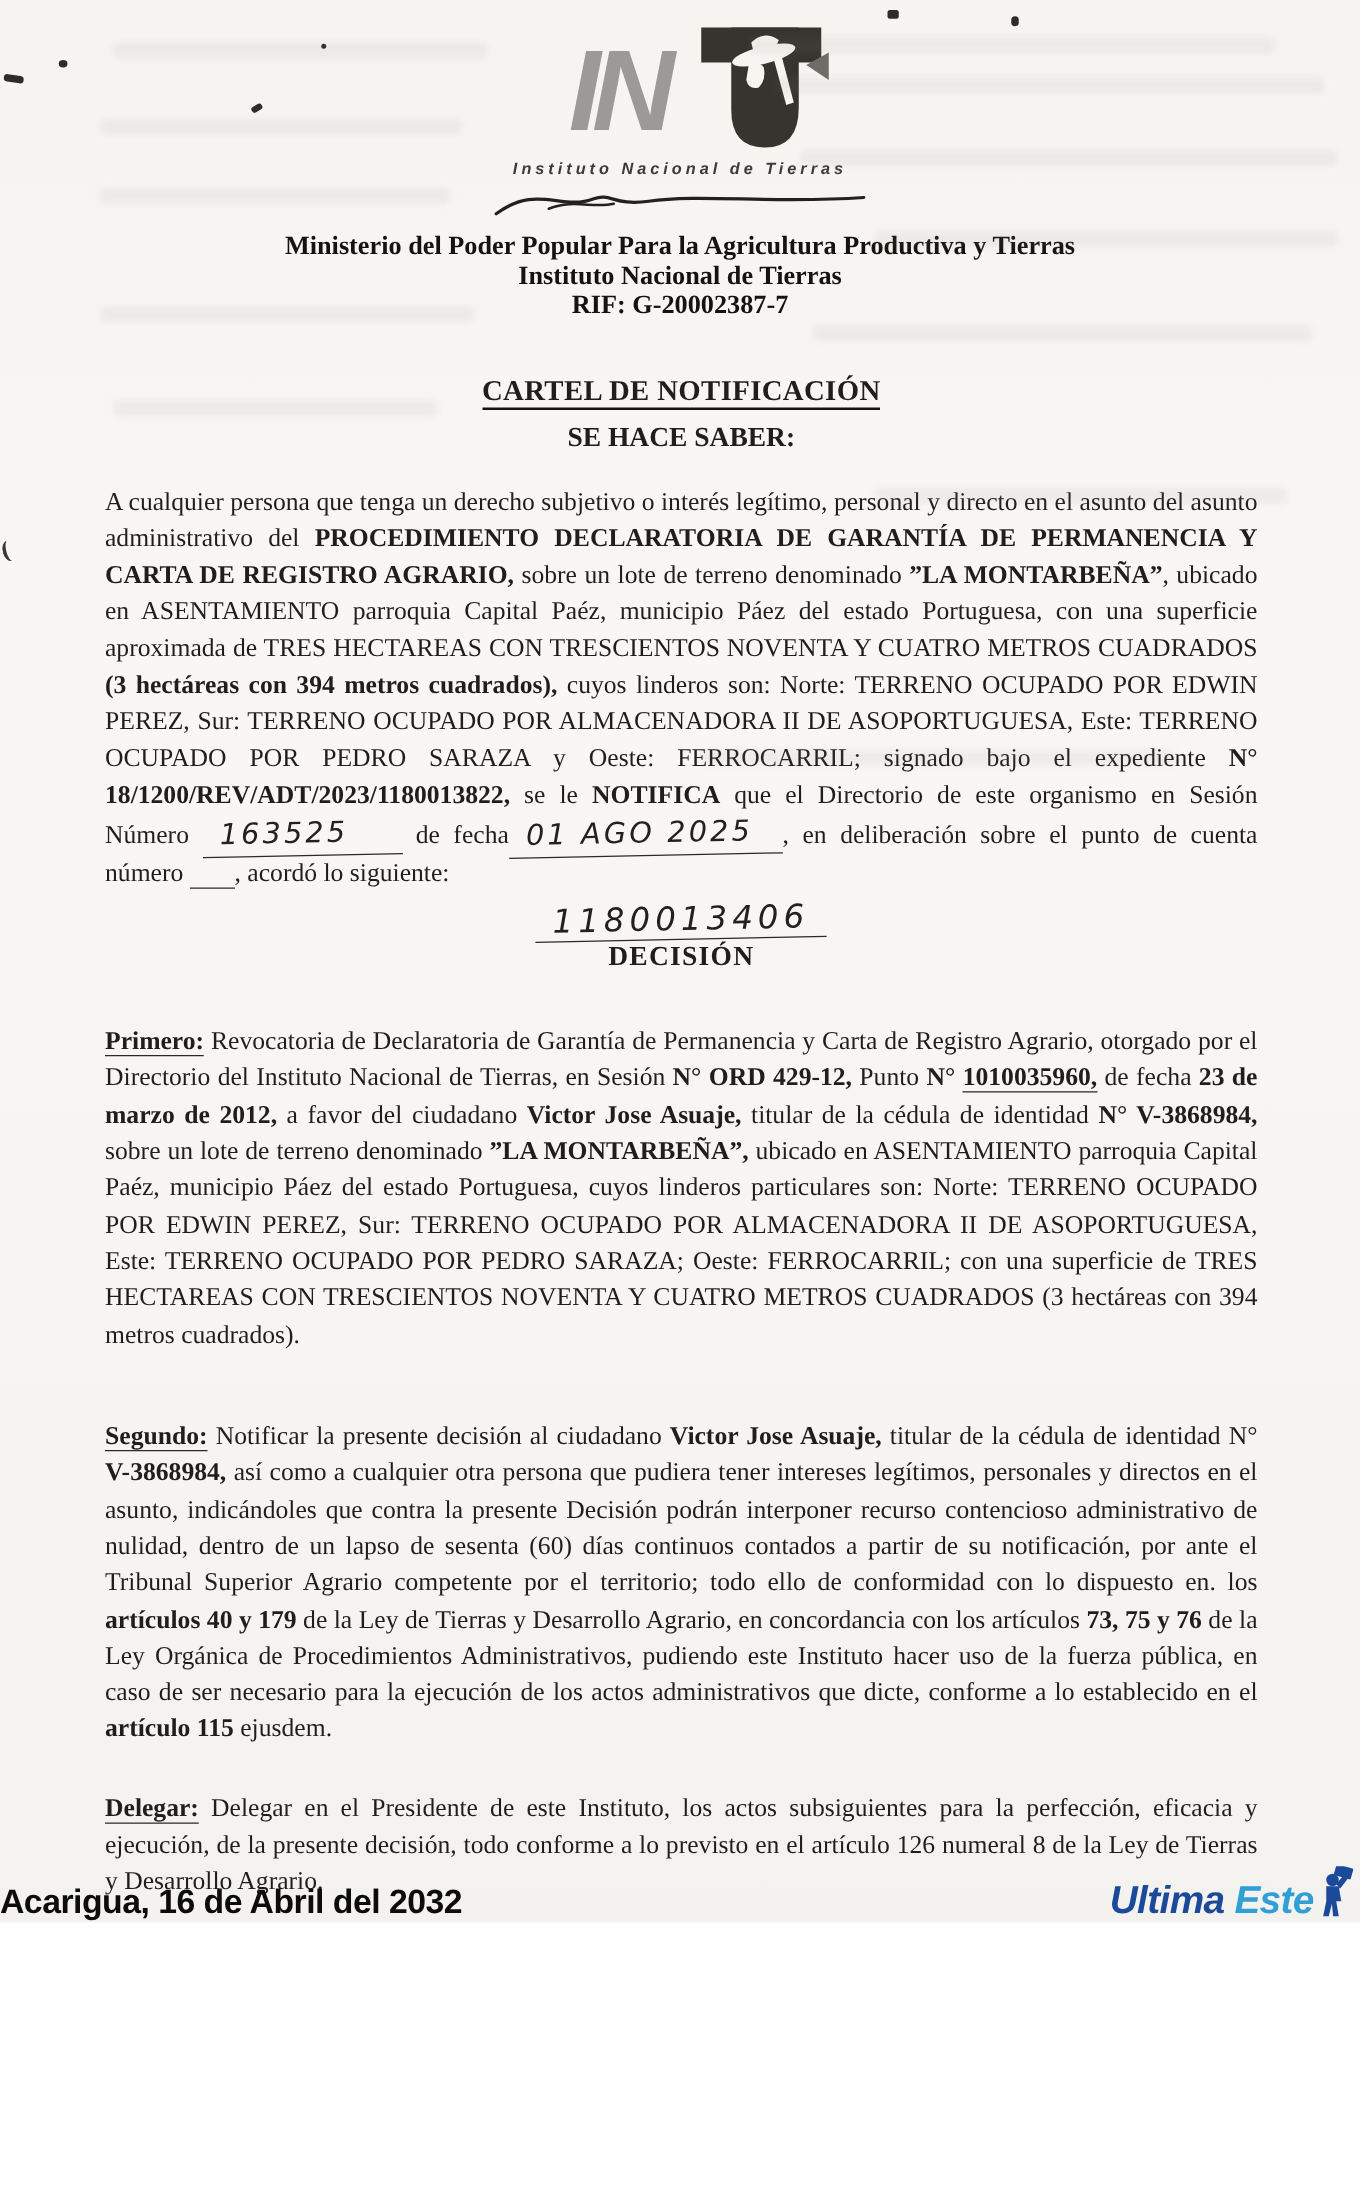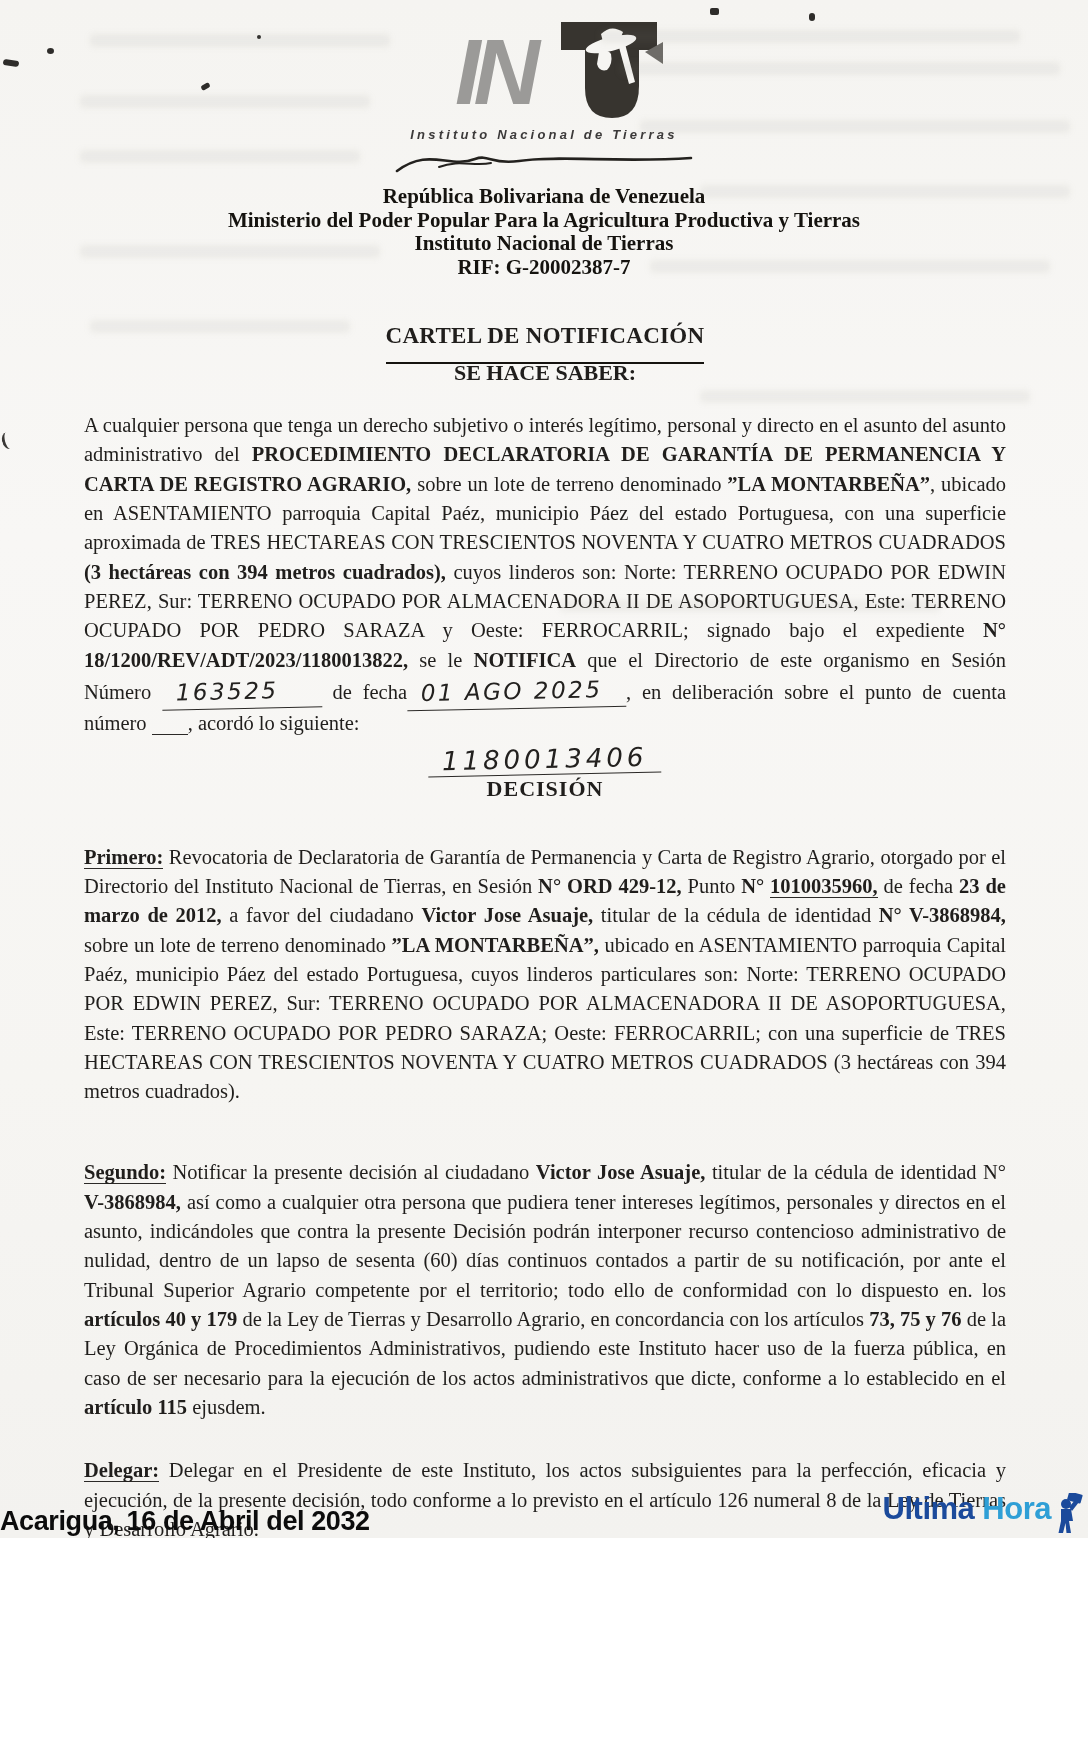--- a/index.html
+++ b/index.html
@@ -20,21 +20,21 @@
   .logo-caption{
     font-family:"Liberation Sans",sans-serif;font-weight:700;font-style:italic;
     font-size:13px;letter-spacing:3.2px;color:#3c3a3a;margin-top:1px;
   }
   .squiggle{display:block;margin:3px auto 2px;}
   .letterhead-lines{margin-top:6px;}
   .letterhead-line{font-weight:700;font-size:21px;line-height:1.12;color:#15130f;}
 
   
   .doc-title{margin-top:44px;text-align:center;font-size:23px;font-weight:700;letter-spacing:.3px;}
-  .doc-title span{border-bottom:2.2px solid #15130f;padding-bottom:14px;}
+  .doc-title span{border-bottom:2.2px solid #15130f;padding-bottom:1px;}
   .doc-subtitle{margin-top:11px;text-align:center;font-size:22px;font-weight:700;}
 
   
   .para{font-size:20.5px;line-height:1.43;text-align:justify;margin:0;}
   .p1{margin-top:25px;}
   .b{font-weight:700;}
   .u{border-bottom:1.7px solid #2b2927;}
   .hand{
     font-family:"DejaVu Sans",sans-serif;font-style:italic;font-size:23px;
     letter-spacing:2.5px;display:inline-block;transform:rotate(-1.2deg);
@@ -48,23 +48,24 @@
   .p-tercero{margin-top:34px;}
 
   
   .dateline{
     position:absolute;left:0;bottom:1px;
     font-family:"Liberation Sans",sans-serif;font-weight:700;
     font-size:27px;letter-spacing:-0.4px;color:#0c0c0c;
   }
   .brand{
     position:absolute;right:5px;bottom:3px;
-    display:flex;
+    display:flex;align-items:flex-end;
     font-family:"Liberation Sans",sans-serif;font-weight:700;font-size:31px;line-height:1;
     letter-spacing:-0.5px;
+    font-style:italic;
   }
   .brand-ultima{color:var(--brand-primary,#1b4a9b);}
   .brand-hora{color:var(--brand-secondary,#2f9fd6);margin-left:8px;}
   .brand svg{margin-left:2px;}
 
   
   .speck{position:absolute;background:#2e2c2a;border-radius:50%;}
   .pen-curve{position:absolute;left:2px;top:432px;width:9px;height:17px;
     border-left:3px solid #3a3836;border-radius:50%;transform:rotate(-14deg);background:none;}
   .streak{position:absolute;background:rgba(130,128,124,0.09);filter:blur(3px);border-radius:4px;pointer-events:none;}
@@ -113,21 +114,20 @@
 
         <polygon points="226,34 244,24 244,46" fill="#6e6c68"></polygon>
       </svg>
     </div>
     <div class="logo-caption">Instituto Nacional de Tierras</div>
     <svg class="squiggle" width="330" height="34" viewBox="0 0 330 34">
       <path d="M18 26 C50 2 70 24 96 14 C110 9 112 20 140 16 C180 10 240 18 312 13" stroke="#23211e" stroke-width="2.6" fill="none" stroke-linecap="round"></path>
       <path d="M60 22 C80 14 96 22 112 18" stroke="#23211e" stroke-width="2" fill="none" stroke-linecap="round"></path>
     </svg>
     <div class="letterhead-lines">
-      <div class="letterhead-line">República Bolivariana de Venezuela</div>
       <div class="letterhead-line">Ministerio del Poder Popular Para la Agricultura Productiva y Tierras</div>
       <div class="letterhead-line">Instituto Nacional de Tierras</div>
       <div class="letterhead-line">RIF: G-20002387-7</div>
     </div>
   </header>
 
   <div class="content">
 
     <div class="doc-title">
       <span>CARTEL DE NOTIFICACIÓN</span>
@@ -144,21 +144,21 @@
     <p class="para p-primero"><span class="b u">Primero:</span><span> Revocatoria de Declaratoria de Garantía de Permanencia y Carta de Registro Agrario, otorgado por el Directorio del Instituto Nacional de Tierras, en Sesión </span><span class="b">N° ORD 429-12,</span><span> Punto </span><span class="b">N° </span><span class="b u">1010035960,</span><span> de fecha </span><span class="b">23 de marzo de 2012,</span><span> a favor del ciudadano </span><span class="b">Victor Jose Asuaje,</span><span> titular de la cédula de identidad </span><span class="b">N° V-3868984,</span><span> sobre un lote de terreno denominado </span><span class="b">”LA MONTARBEÑA”,</span><span> ubicado en ASENTAMIENTO parroquia Capital Paéz, municipio Páez del estado Portuguesa, cuyos linderos particulares son: Norte: TERRENO OCUPADO POR EDWIN PEREZ, Sur: TERRENO OCUPADO POR ALMACENADORA II DE ASOPORTUGUESA, Este: TERRENO OCUPADO POR PEDRO SARAZA; Oeste: FERROCARRIL; con una superficie de TRES HECTAREAS CON TRESCIENTOS NOVENTA Y CUATRO METROS CUADRADOS (3 hectáreas con 394 metros cuadrados).</span></p>
     <p class="para p-segundo"><span class="b u">Segundo:</span><span> Notificar la presente decisión al ciudadano </span><span class="b">Victor Jose Asuaje,</span><span> titular de la cédula de identidad N° </span><span class="b">V-3868984,</span><span> así como a cualquier otra persona que pudiera tener intereses legítimos, personales y directos en el asunto, indicándoles que contra la presente Decisión podrán interponer recurso contencioso administrativo de nulidad, dentro de un lapso de sesenta (60) días continuos contados a partir de su notificación, por ante el Tribunal Superior Agrario competente por el territorio; todo ello de conformidad con lo dispuesto en. los </span><span class="b">artículos 40 y 179</span><span> de la Ley de Tierras y Desarrollo Agrario, en concordancia con los artículos </span><span class="b">73, 75 y 76</span><span> de la Ley Orgánica de Procedimientos Administrativos, pudiendo este Instituto hacer uso de la fuerza pública, en caso de ser necesario para la ejecución de los actos administrativos que dicte, conforme a lo establecido en el </span><span class="b">artículo 115</span><span> ejusdem.</span></p>
     <p class="para p-tercero"><span class="b u">Delegar:</span><span> Delegar en el Presidente de este Instituto, los actos subsiguientes para la perfección, eficacia y ejecución, de la presente decisión, todo conforme a lo previsto en el artículo 126 numeral 8 de la Ley de Tierras y Desarrollo Agrario.</span></p>
 
   </div>
 
   <div class="dateline">Acarigua, 16 de Abril del 2032</div>
 
   <div class="brand">
     <span class="brand-ultima">Ultima</span>
-    <span class="brand-hora">Hora</span>
+    <span class="brand-hora">Este</span>
     <svg width="30" height="42" viewBox="0 0 30 42">
       <g fill="#1b4a9b">
         <rect x="15" y="0" width="14" height="9" rx="1" transform="rotate(16 22 4)"></rect>
         <circle cx="13" cy="11" r="5"></circle>
         <path d="M16 14 L23 6 L26 9 L19 18 Z"></path>
         <path d="M8 16 L18 16 L20 28 L16 28 L18 40 L13.5 40 L12.5 30 L10 40 L5.5 40 L8 28 Z"></path>
       </g>
     </svg>
   </div>
 

